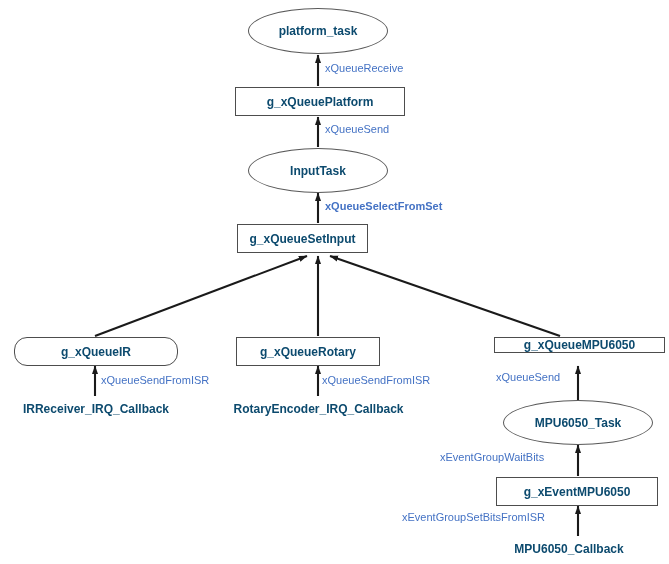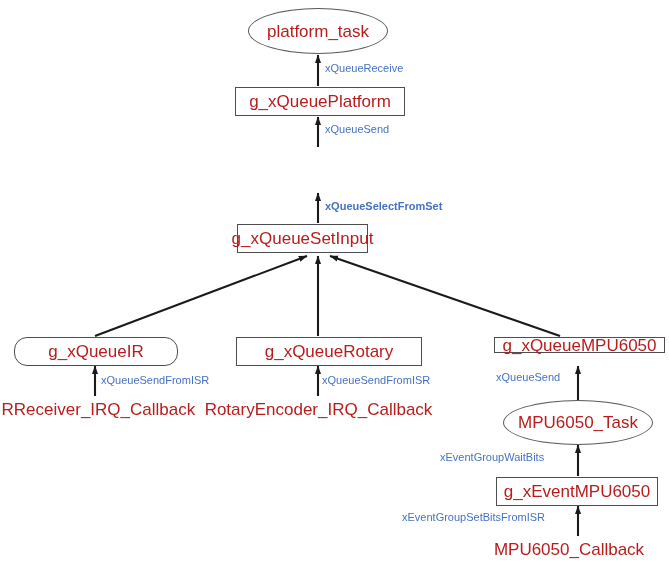--- a/index.html
+++ b/index.html
@@ -28,24 +28,25 @@
     width: 669px;
     height: 564px;
     pointer-events: none;
   }
   .node {
     position: absolute;
     box-sizing: border-box;
     display: flex;
     align-items: center;
     justify-content: center;
-    color: #b91c1c;
-    font-size: 17px;
+    color: #0c4a6e;
+    font-size: 12px;
     line-height: 1;
     white-space: nowrap;
+    font-weight: bold;
   }
   .node.box {
     border: 1px solid #4d4d4d;
     background: #ffffff;
   }
   .node.ellipse {
     border: 1px solid #595959;
     border-radius: 50%;
     background: #ffffff;
   }
@@ -97,30 +98,33 @@
   </svg>
 
   <div class="node ellipse" style="left:248px; top:8px; width:140px; height:46px;">
     <span>platform_task</span>
   </div>
 
   <div class="node box" style="left:235px; top:87px; width:170px; height:29px;">
     <span>g_xQueuePlatform</span>
   </div>
 
+  <div class="node ellipse" style="left:248px; top:148px; width:140px; height:45px;">
+    <span>InputTask</span>
+  </div>
 
   <div class="node box" style="left:237px; top:224px; width:131px; height:29px;">
     <span>g_xQueueSetInput</span>
   </div>
 
   <div class="node box" style="left:14px; top:337px; width:164px; height:29px;border-radius:13px;">
     <span>g_xQueueIR</span>
   </div>
 
-  <div class="node box" style="left:236px; top:337px; width:186px; height:29px;">
+  <div class="node box" style="left:236px; top:337px; width:144px; height:29px;">
     <span>g_xQueueRotary</span>
   </div>
 
   <div class="node box" style="left:494px; top:337px; width:171px; height:16px;">
     <span>g_xQueueMPU6050</span>
   </div>
 
   <div class="node plain" style="left:0px; top:397px; width:192px; height:24px;">
     <span>IRReceiver_IRQ_Callback</span>
   </div>

